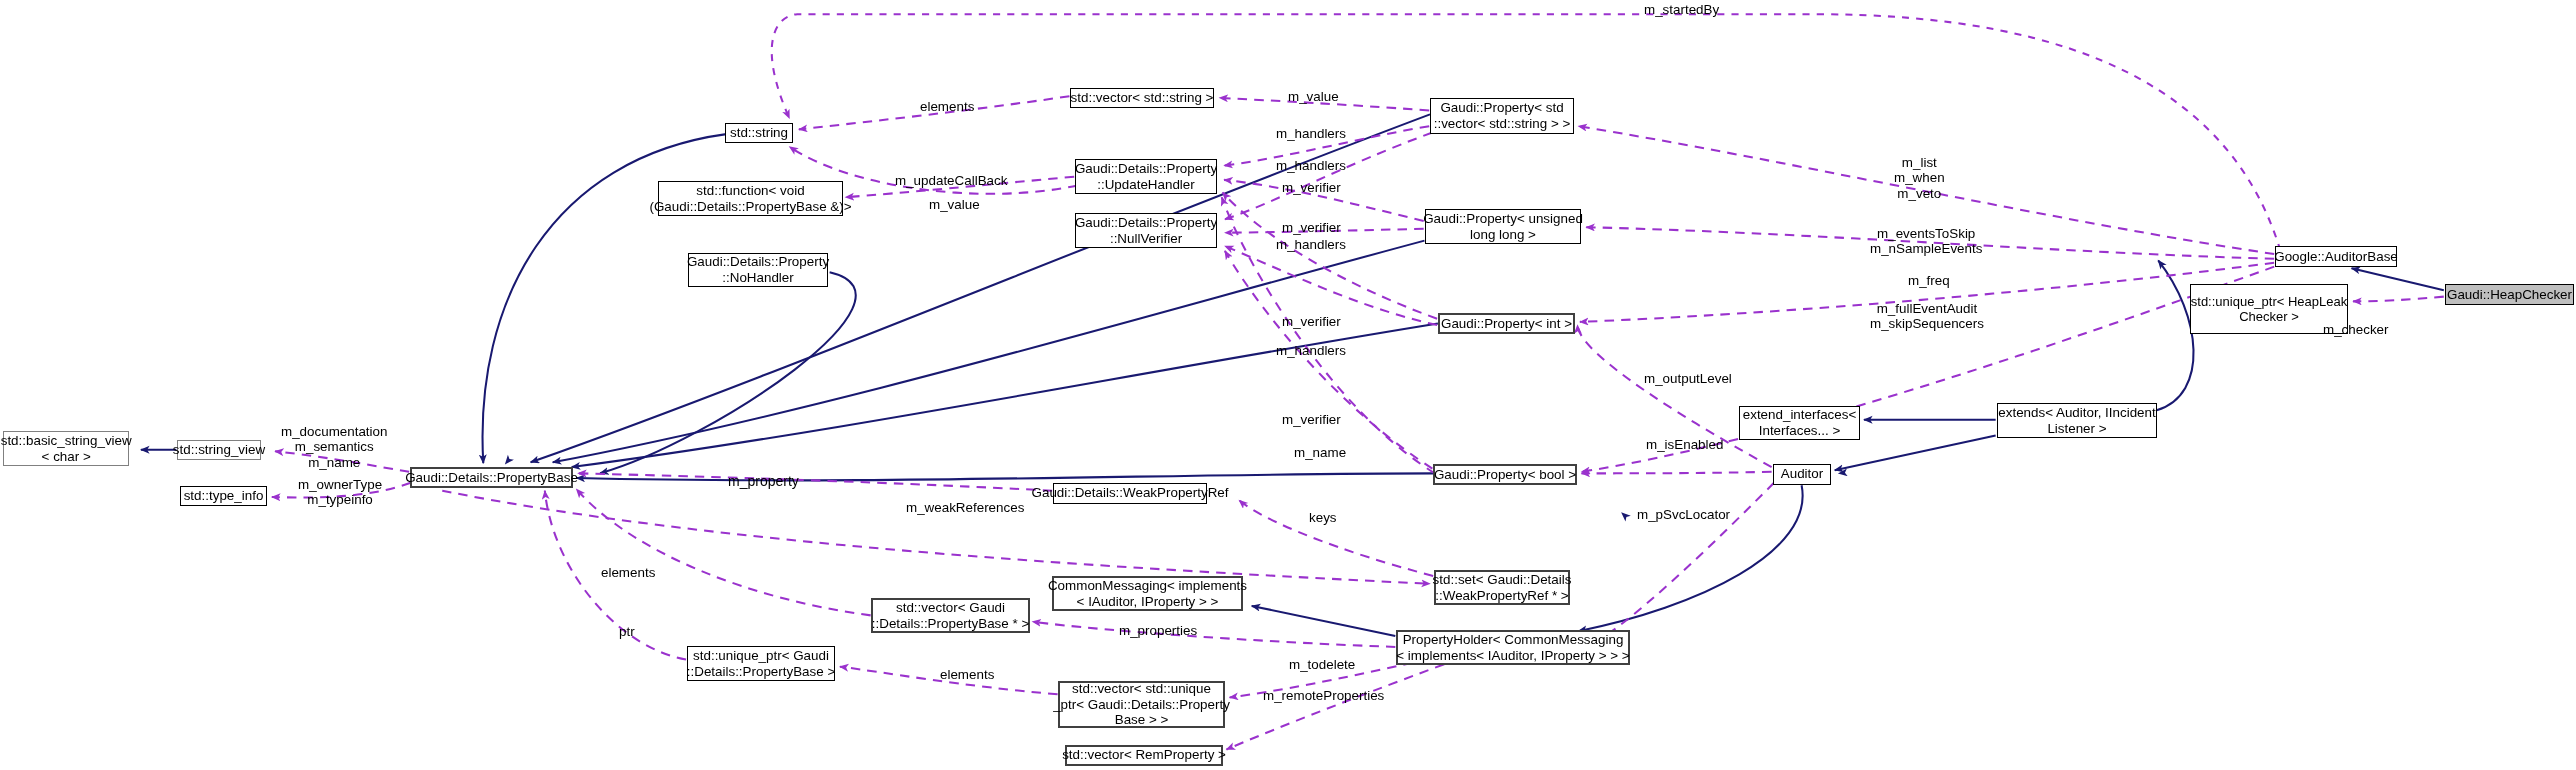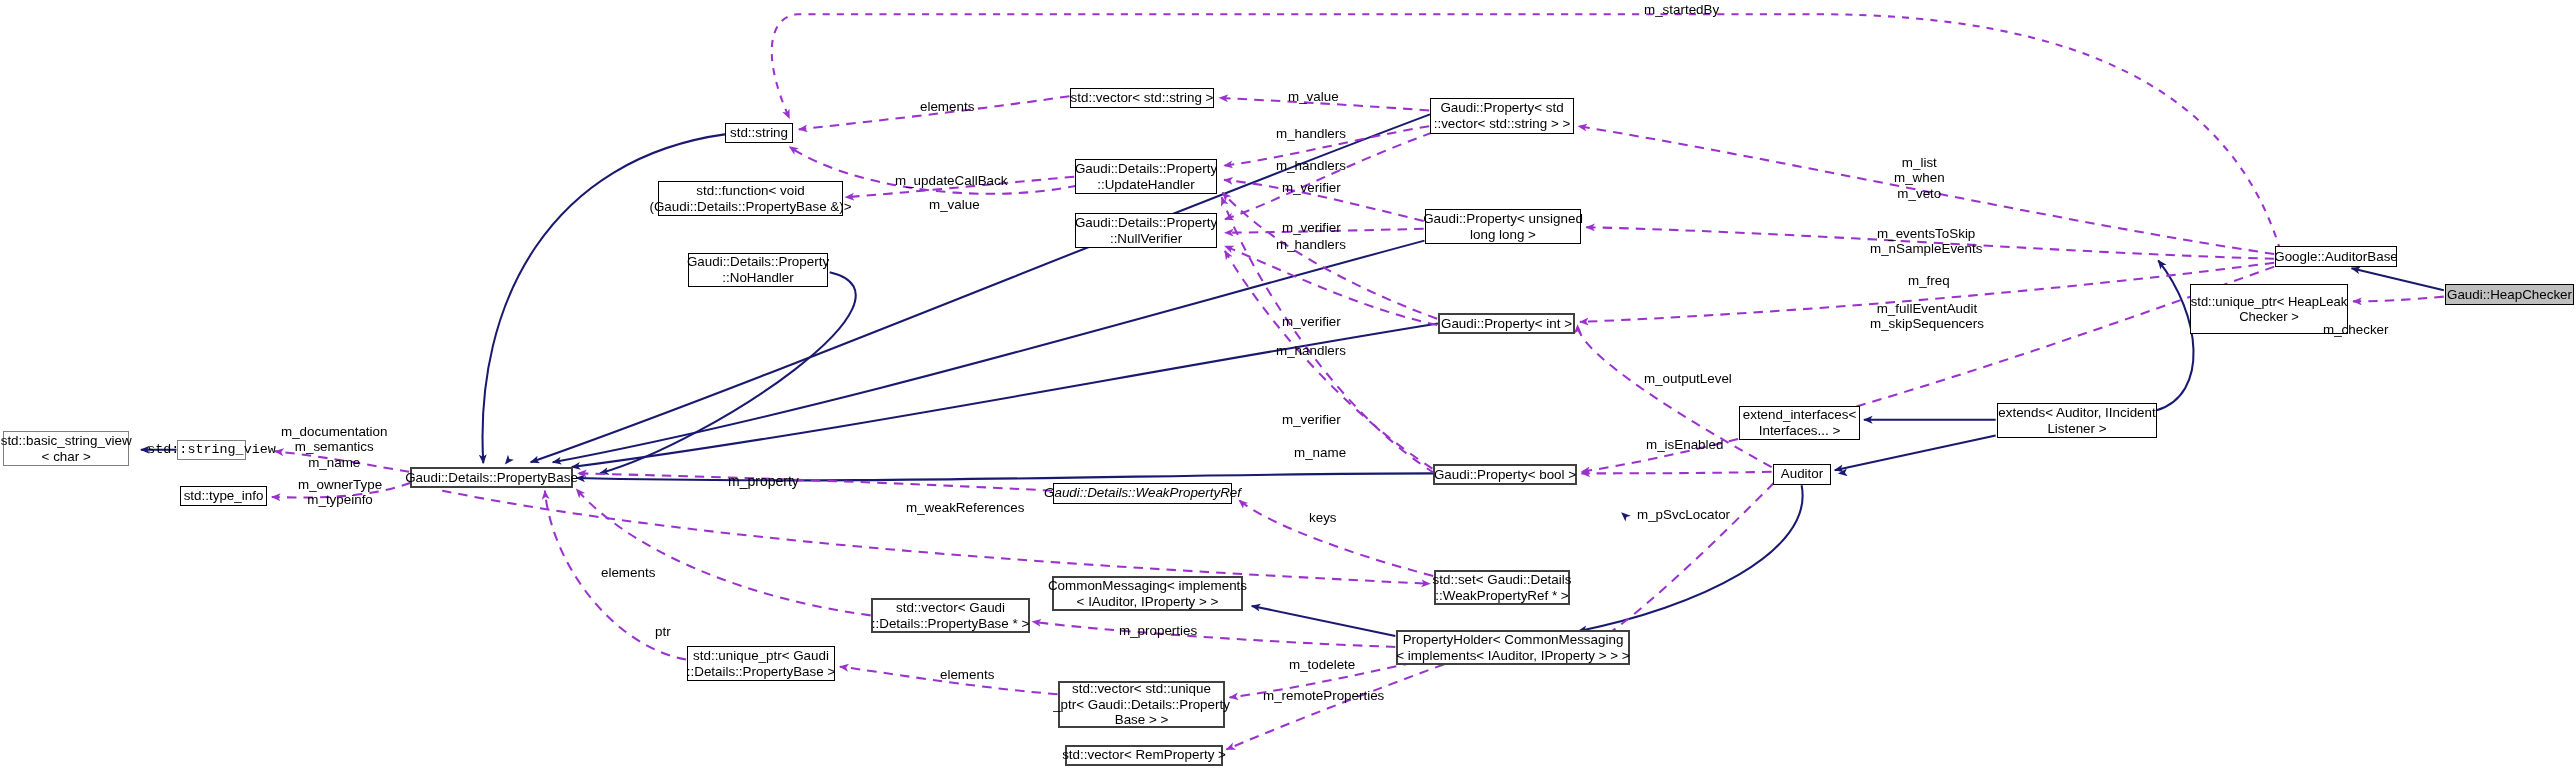--- a/index.html
+++ b/index.html
@@ -160,40 +160,40 @@
 
       <path d="M869,836 C780,820 700,720 690,622"></path>
 
       <path d="M1340,880 C1220,870 1120,852 1064,845"></path>
     </g>
   </svg>
 
   <div id="nodes-layer">
       <div class="node-box border-thin" style="left: 3.2px; top: 431px; width: 126px; height: 35px; font-size: 13.4px;">std::basic_string_view
 &lt; char &gt;</div>
-      <div class="node-box border-thin" style="left: 177px; top: 440px; width: 69px; height: 20px; font-size: 13.4px; font-family: Liberation Mono, monospace;">std::string_view</div>
+      <div class="node-box border-thin" style="left: 177px; top: 440px; width: 84px; height: 20px; font-size: 13.4px;">std::string_view</div>
       <div class="node-box border-black" style="left: 180px; top: 486px; width: 87px; height: 20px; font-size: 13.4px;">std::type_info</div>
       <div class="node-box border-dark" style="left: 410px; top: 467px; width: 163px; height: 21px; font-size: 13.4px;">Gaudi::Details::PropertyBase</div>
       <div class="node-box border-black" style="left: 725px; top: 123px; width: 68px; height: 20px; font-size: 13.4px;">std::string</div>
       <div class="node-box border-black" style="left: 658px; top: 181px; width: 185px; height: 35px; font-size: 13.4px;">std::function&lt; void
 (Gaudi::Details::PropertyBase &amp;)&gt;</div>
       <div class="node-box border-black" style="left: 688px; top: 253px; width: 140px; height: 34px; font-size: 13.4px;">Gaudi::Details::Property
 ::NoHandler</div>
       <div class="node-box border-black" style="left: 1075px; top: 159px; width: 142px; height: 35px; font-size: 13.4px;">Gaudi::Details::Property
 ::UpdateHandler</div>
       <div class="node-box border-black" style="left: 1075px; top: 213px; width: 142px; height: 35px; font-size: 13.4px;">Gaudi::Details::Property
 ::NullVerifier</div>
       <div class="node-box border-black" style="left: 1070px; top: 88px; width: 144px; height: 20px; font-size: 13.4px;">std::vector&lt; std::string &gt;</div>
       <div class="node-box border-black" style="left: 1430px; top: 98px; width: 144px; height: 36px; font-size: 13.4px;">Gaudi::Property&lt; std
 ::vector&lt; std::string &gt; &gt;</div>
       <div class="node-box border-black" style="left: 1425px; top: 209px; width: 156px; height: 35px; font-size: 13.4px;">Gaudi::Property&lt; unsigned
 long long &gt;</div>
       <div class="node-box border-dark" style="left: 1438px; top: 313px; width: 137px; height: 21px; font-size: 13.4px;">Gaudi::Property&lt; int &gt;</div>
       <div class="node-box border-dark" style="left: 1433px; top: 464px; width: 144px; height: 21px; font-size: 13.4px;">Gaudi::Property&lt; bool &gt;</div>
-      <div class="node-box border-black" style="left: 1053px; top: 483px; width: 179px; height: 20.5px; font-size: 13.4px; font-style: italic;">Gaudi::Details::WeakPropertyRef</div>
+      <div class="node-box border-black" style="left: 1053px; top: 483px; width: 154px; height: 20.5px; font-size: 13.4px;">Gaudi::Details::WeakPropertyRef</div>
       <div class="node-box border-dark" style="left: 1434px; top: 570px; width: 136px; height: 35px; font-size: 13.4px;">std::set&lt; Gaudi::Details
 ::WeakPropertyRef * &gt;</div>
       <div class="node-box border-black" style="left: 1433px; top: 642px; width: 140px; height: 20.5px; font-size: 13.4px;">SmartIF&lt; ISvcLocator &gt;</div>
       <div class="node-box border-dark" style="left: 1052px; top: 576px; width: 191px; height: 35px; font-size: 13.4px;">CommonMessaging&lt; implements
 &lt; IAuditor, IProperty &gt; &gt;</div>
       <div class="node-box border-dark" style="left: 1396px; top: 630px; width: 234px; height: 35px; font-size: 13.4px;">PropertyHolder&lt; CommonMessaging
 &lt; implements&lt; IAuditor, IProperty &gt; &gt; &gt;</div>
       <div class="node-box border-dark" style="left: 871px; top: 598px; width: 159px; height: 35px; font-size: 13.4px;">std::vector&lt; Gaudi
 ::Details::PropertyBase * &gt;</div>
       <div class="node-box border-black" style="left: 687px; top: 646px; width: 148px; height: 35px; font-size: 13.4px;">std::unique_ptr&lt; Gaudi
@@ -241,21 +241,21 @@
       <div class="edge-label" style="left: 1282px; top: 412px; font-size: 13.4px;">m_verifier</div>
       <div class="edge-label" style="left: 1646px; top: 437px; font-size: 13.4px;">m_isEnabled</div>
       <div class="edge-label" style="left: 1294px; top: 445px; font-size: 13.4px;">m_name</div>
       <div class="edge-label" style="left: 298px; top: 477px; font-size: 13.4px;">m_ownerType
 m_typeinfo</div>
       <div class="edge-label" style="left: 728px; top: 474px; font-size: 14px;">m_property</div>
       <div class="edge-label" style="left: 906px; top: 500px; font-size: 13.4px;">m_weakReferences</div>
       <div class="edge-label" style="left: 1309px; top: 510px; font-size: 13.4px;">keys</div>
       <div class="edge-label" style="left: 1637px; top: 507px; font-size: 13.4px;">m_pSvcLocator</div>
       <div class="edge-label" style="left: 601px; top: 565px; font-size: 13.4px;">elements</div>
-      <div class="edge-label" style="left: 619px; top: 624px; font-size: 13.4px; margin-left: 36px;">ptr</div>
+      <div class="edge-label" style="left: 619px; top: 624px; font-size: 13.4px;">ptr</div>
       <div class="edge-label" style="left: 1119px; top: 623px; font-size: 13.4px;">m_properties</div>
       <div class="edge-label" style="left: 1289px; top: 657px; font-size: 13.4px;">m_todelete</div>
       <div class="edge-label" style="left: 940px; top: 667px; font-size: 13.4px;">elements</div>
       <div class="edge-label" style="left: 1263px; top: 688px; font-size: 13.4px;">m_remoteProperties</div>
     </div>
 
 </div>
 
 
 </body></html>

